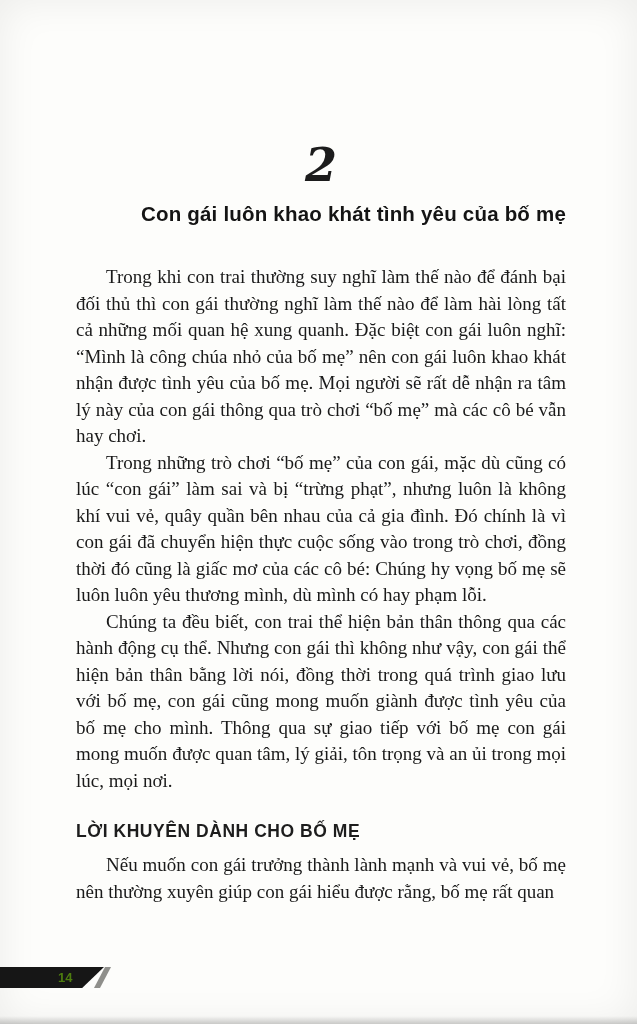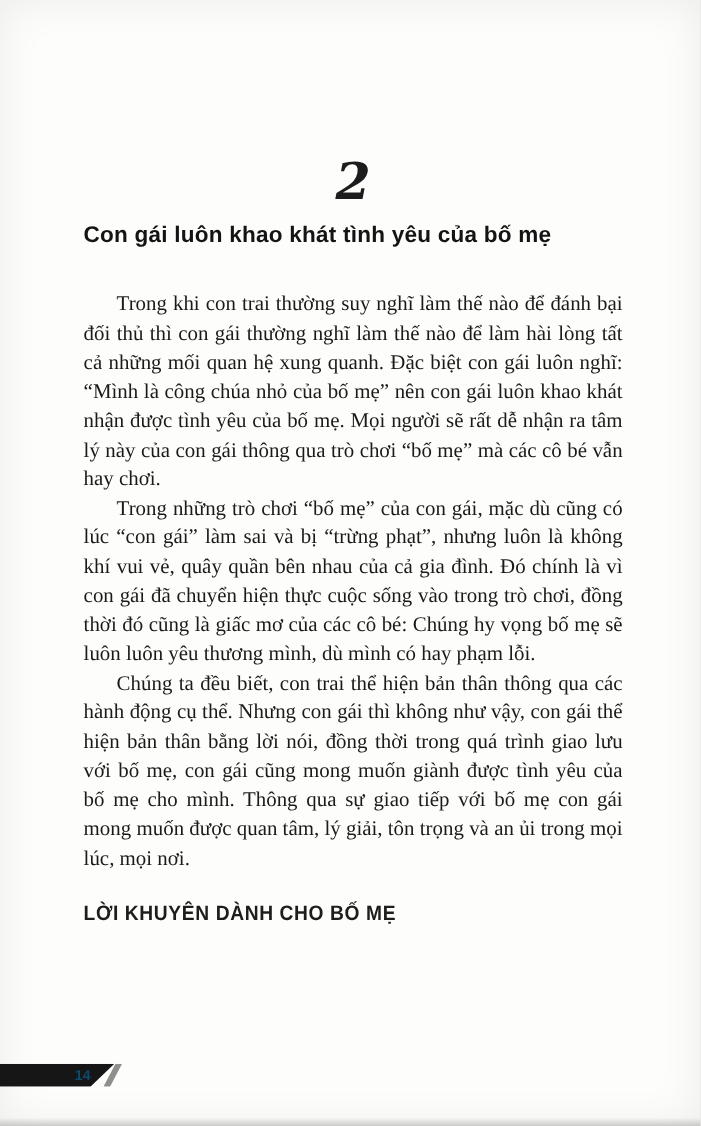--- a/index.html
+++ b/index.html
@@ -28,21 +28,21 @@
     text-align: center;
     font-family: "DejaVu Serif", serif;
     font-style: italic;
     font-weight: bold;
     font-size: 46px;
     line-height: 1;
     color: #1c1c1c;
   }
   .chapter-title {
     margin: 14px 0 0 0;
-    text-align: left;
+    text-align: right;
     font-family: "Liberation Sans", sans-serif;
     font-weight: bold;
     font-size: 20.5px;
     letter-spacing: 0.2px;
     color: #141414;
   }
   .body-text {
     margin-top: 38px;
   }
   .body-text p {
@@ -84,26 +84,26 @@
     position: absolute;
     left: 94px;
     top: 0;
     width: 20px;
     height: 100%;
     background: #8f8f8b;
     clip-path: polygon(55% 0, 85% 0, 30% 100%, 0 100%);
   }
   .badge-number {
     position: absolute;
-    left: 68px;
+    left: 58px;
     top: 3px;
     font-family: "Liberation Sans", sans-serif;
     font-weight: bold;
     font-size: 13px;
-    color: #0c4a6e;
+    color: #4d7c0f;
   }
   .bottom-shade {
     position: absolute;
     left: 0;
     bottom: 0;
     width: 100%;
     height: 8px;
     background: linear-gradient(to bottom, rgba(0,0,0,0), rgba(0,0,0,0.18));
   }
 </style>
@@ -117,20 +117,21 @@
 
     <h1 class="chapter-title">Con gái luôn khao khát tình yêu của bố mẹ</h1>
 
     <div class="body-text">
       <p>Trong khi con trai thường suy nghĩ làm thế nào để đánh bại đối thủ thì con gái thường nghĩ làm thế nào để làm hài lòng tất cả những mối quan hệ xung quanh. Đặc biệt con gái luôn nghĩ: “Mình là công chúa nhỏ của bố mẹ” nên con gái luôn khao khát nhận được tình yêu của bố mẹ. Mọi người sẽ rất dễ nhận ra tâm lý này của con gái thông qua trò chơi “bố mẹ” mà các cô bé vẫn hay chơi.</p>
       <p>Trong những trò chơi “bố mẹ” của con gái, mặc dù cũng có lúc “con gái” làm sai và bị “trừng phạt”, nhưng luôn là không khí vui vẻ, quây quần bên nhau của cả gia đình. Đó chính là vì con gái đã chuyển hiện thực cuộc sống vào trong trò chơi, đồng thời đó cũng là giấc mơ của các cô bé: Chúng hy vọng bố mẹ sẽ luôn luôn yêu thương mình, dù mình có hay phạm lỗi.</p>
       <p>Chúng ta đều biết, con trai thể hiện bản thân thông qua các hành động cụ thể. Nhưng con gái thì không như vậy, con gái thể hiện bản thân bằng lời nói, đồng thời trong quá trình giao lưu với bố mẹ, con gái cũng mong muốn giành được tình yêu của bố mẹ cho mình. Thông qua sự giao tiếp với bố mẹ con gái mong muốn được quan tâm, lý giải, tôn trọng và an ủi trong mọi lúc, mọi nơi.</p>
 
       <h2 class="section-heading">LỜI KHUYÊN DÀNH CHO BỐ MẸ</h2>
 
+      <p>Nếu muốn con gái trưởng thành lành mạnh và vui vẻ, bố mẹ nên thường xuyên giúp con gái hiểu được rằng, bố mẹ rất quan</p>
     </div>
   </div>
 
   <div class="footer-badge">
     <div class="badge-bar"></div>
     <div class="badge-stripe"></div>
     <span class="badge-number">14</span>
   </div>
 
   <div class="bottom-shade"></div>

